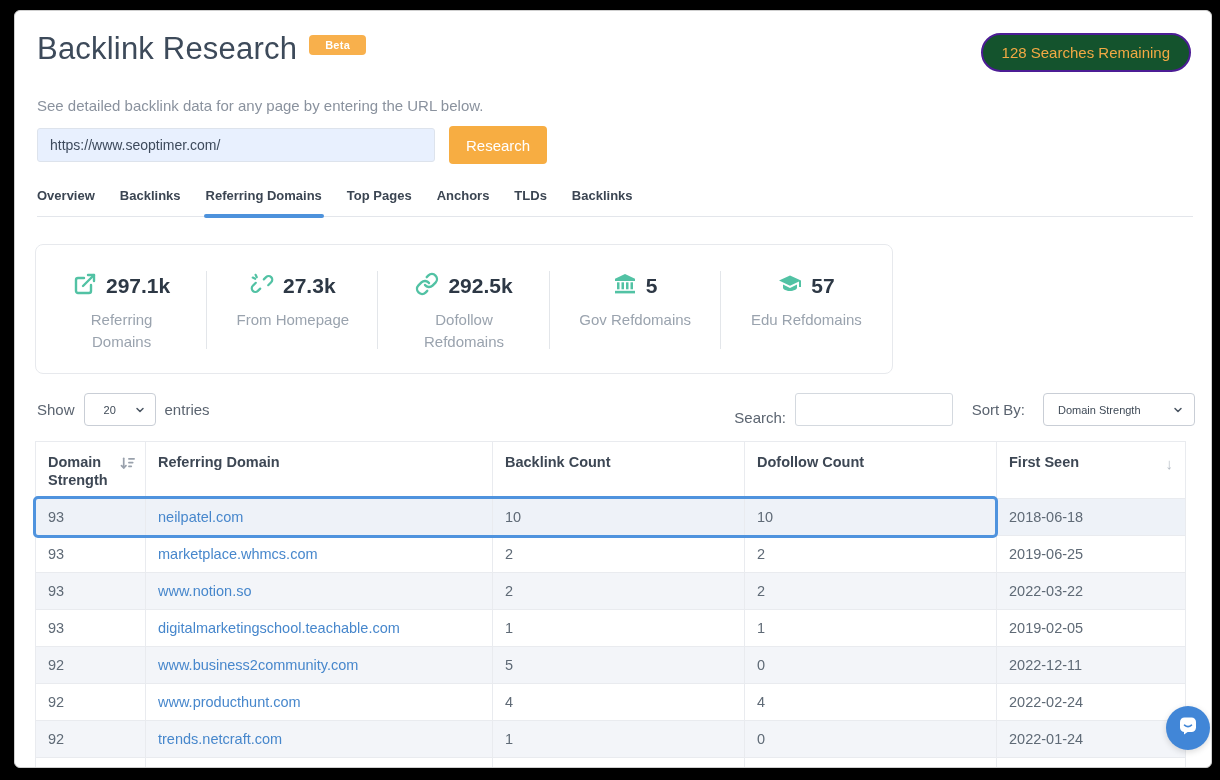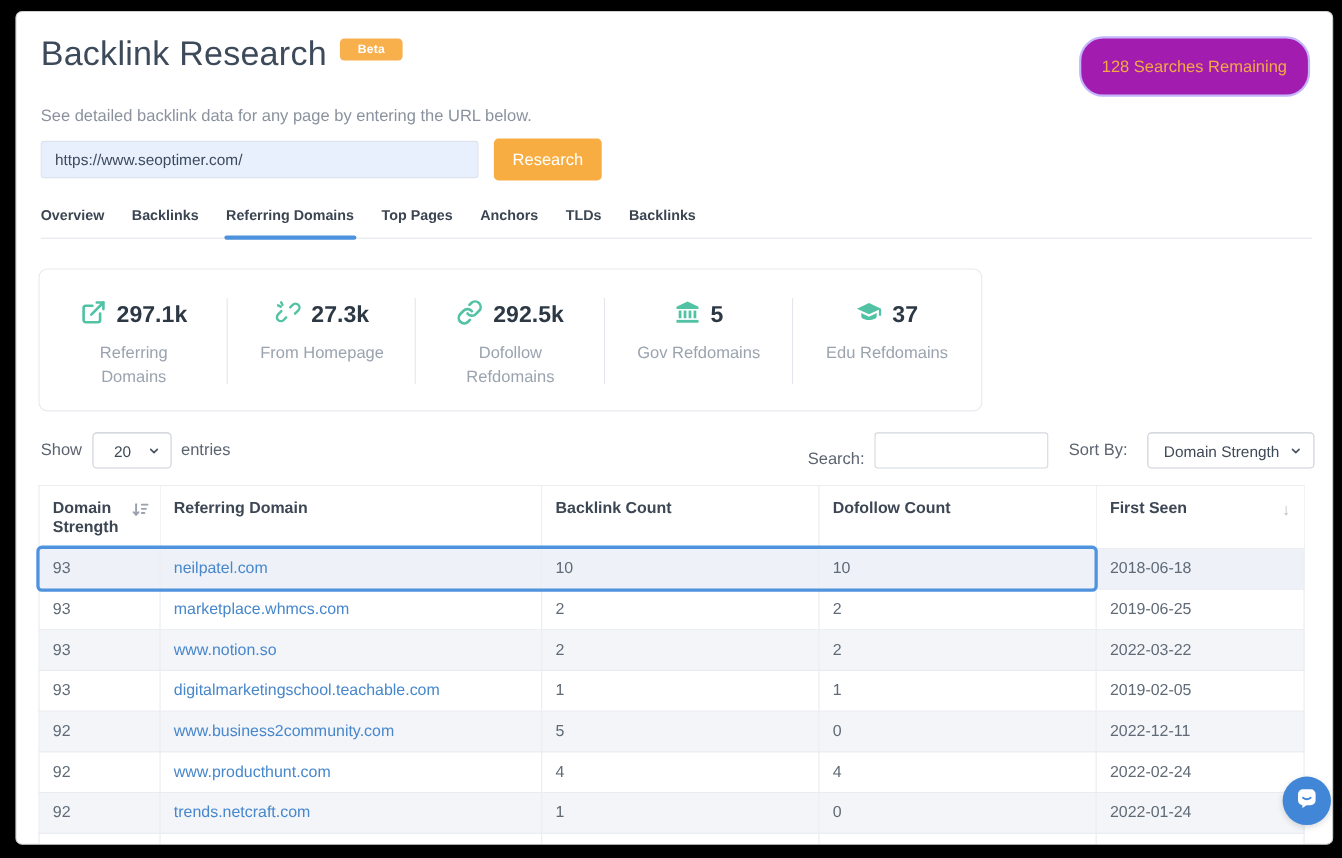--- a/index.html
+++ b/index.html
@@ -21,23 +21,23 @@
   
   .title-row { position: absolute; left: 22px; top: 20px; display: flex; align-items: flex-start; }
   .page-title { font-size: 31px; font-weight: 500; color: #3d4a5a; letter-spacing: 0.2px; }
   .beta-badge {
     display: inline-block; margin-left: 12px; margin-top: 4px;
     background: #f8b04c; color: #fff; font-size: 11px; font-weight: bold;
     padding: 4px 16px; border-radius: 4px; letter-spacing: 0.3px;
   }
   .searches-pill {
     position: absolute; right: 20px; top: 22px;
-    border: 2px solid #c4b5fd; color: #f2a944;
-    border-radius: 22px; padding: 17px 19px;
-    font-size: 15px; background: #a21caf; cursor: pointer;
+    border: 2px solid #4c1d95; color: #f2a944;
+    border-radius: 22px; padding: 9px 19px;
+    font-size: 15px; background: #14532d; cursor: pointer;
   }
   .subtitle { position: absolute; left: 22px; top: 86px; font-size: 15px; color: #8a929e; }
   .url-row { position: absolute; left: 22px; top: 115px; display: flex; align-items: center; }
   .url-input {
     width: 398px; height: 34px;
     background: #e8f0fe; border: 1px solid #dde3ec; border-radius: 3px;
     padding: 0 12px; font-size: 14px; color: #3d4a5c;
     font-family: "Liberation Sans", "DejaVu Sans", sans-serif; outline: none;
   }
   .research-btn {
@@ -72,21 +72,21 @@
   }
   .stat-top { display: flex; align-items: center; justify-content: center; gap: 9px; }
   .stat-top svg { width: 24px; height: 24px; }
   .stat-value { font-size: 21px; font-weight: bold; color: #2d3845; }
   .stat-label { margin: 9px auto 0; width: 120px; font-size: 15px; line-height: 1.45; color: #9aa3ae; }
   
   .controls { position: absolute; left: 20px; top: 382px; width: 1160px; height: 34px; font-size: 15px; color: #5b6470; }
   .show-group { position: absolute; left: 2px; top: 0; display: flex; align-items: center; gap: 9px; }
   .fake-select {
     height: 33px; border: 1px solid #c9ced6; border-radius: 4px; background: #fff;
-    display: flex; align-items: center; cursor: pointer; color: #3f4a57; font-size: 14px;
+    display: flex; align-items: center; cursor: pointer; color: #3f4a57; font-size: 11px;
   }
   .entries-select { width: 72px; padding: 0 9px 0 19px; justify-content: space-between; }
   .chevron-icon svg { width: 12px; height: 12px; display: block; }
   .search-group { position: absolute; right: 242px; top: 0; display: flex; align-items: flex-end; gap: 9px; }
   .search-input {
     width: 158px; height: 33px; border: 1px solid #d4d9df; border-radius: 3px;
     padding: 0 8px; font-size: 14px; color: #3f4a57; outline: none;
     font-family: "Liberation Sans", "DejaVu Sans", sans-serif;
   }
   .sort-group { position: absolute; right: 0; top: 0; display: flex; align-items: center; gap: 18px; }
@@ -197,21 +197,21 @@
           <span class="stat-value">5</span>
         </div>
         <div class="stat-label">Gov Refdomains</div>
       </div>
       <div class="stat">
         <div class="stat-top">
           <span><svg viewBox="0 0 24 24" fill="#52c2a4">
               <path d="M12 3.5L1 8.6l11 5.1 9-4.2V15h2V8.6L12 3.5z"></path>
               <path d="M5 12.6v3.2c0 1.6 3.1 3.2 7 3.2s7-1.6 7-3.2v-3.2l-7 3.3-7-3.3z"></path>
             </svg></span>
-          <span class="stat-value">37</span>
+          <span class="stat-value">57</span>
         </div>
         <div class="stat-label">Edu Refdomains</div>
       </div>
     </div>
 
   <div class="controls">
     <div class="show-group">
       <span>Show</span>
       <div class="fake-select entries-select">
         <span>20</span>

